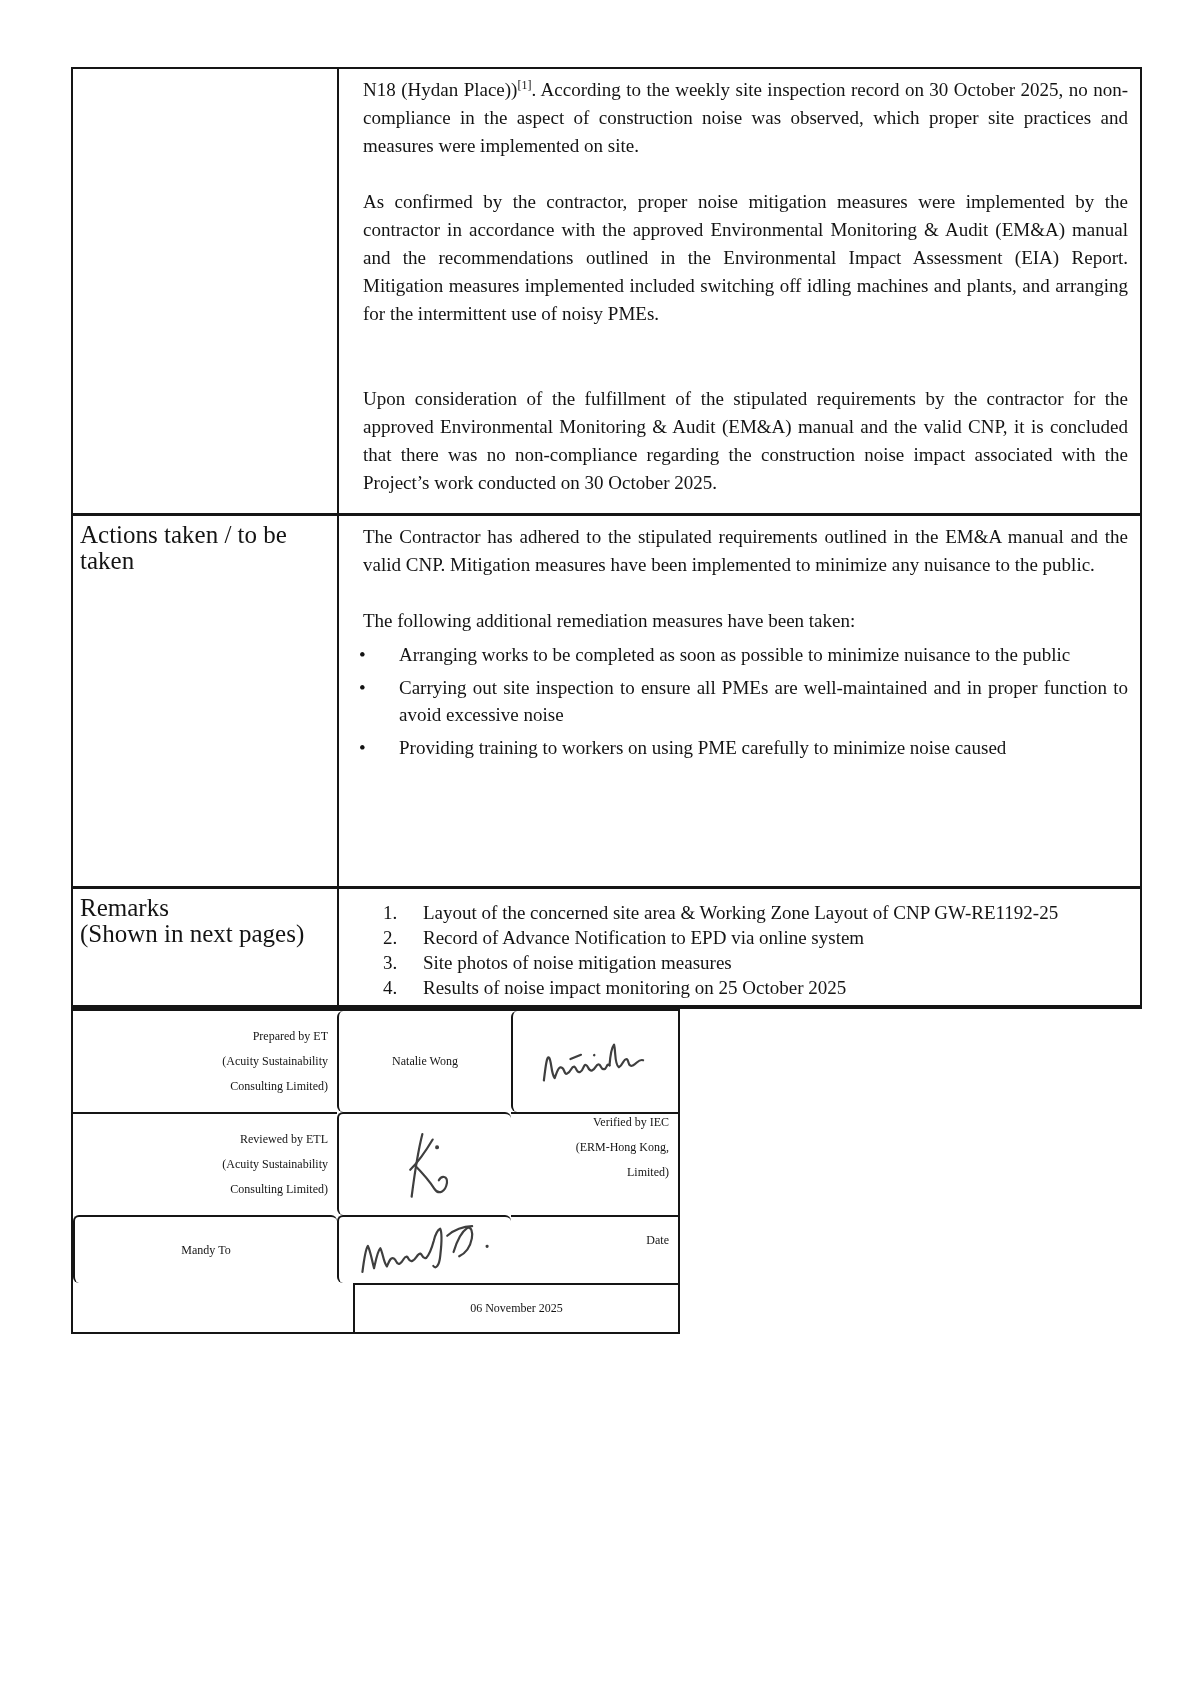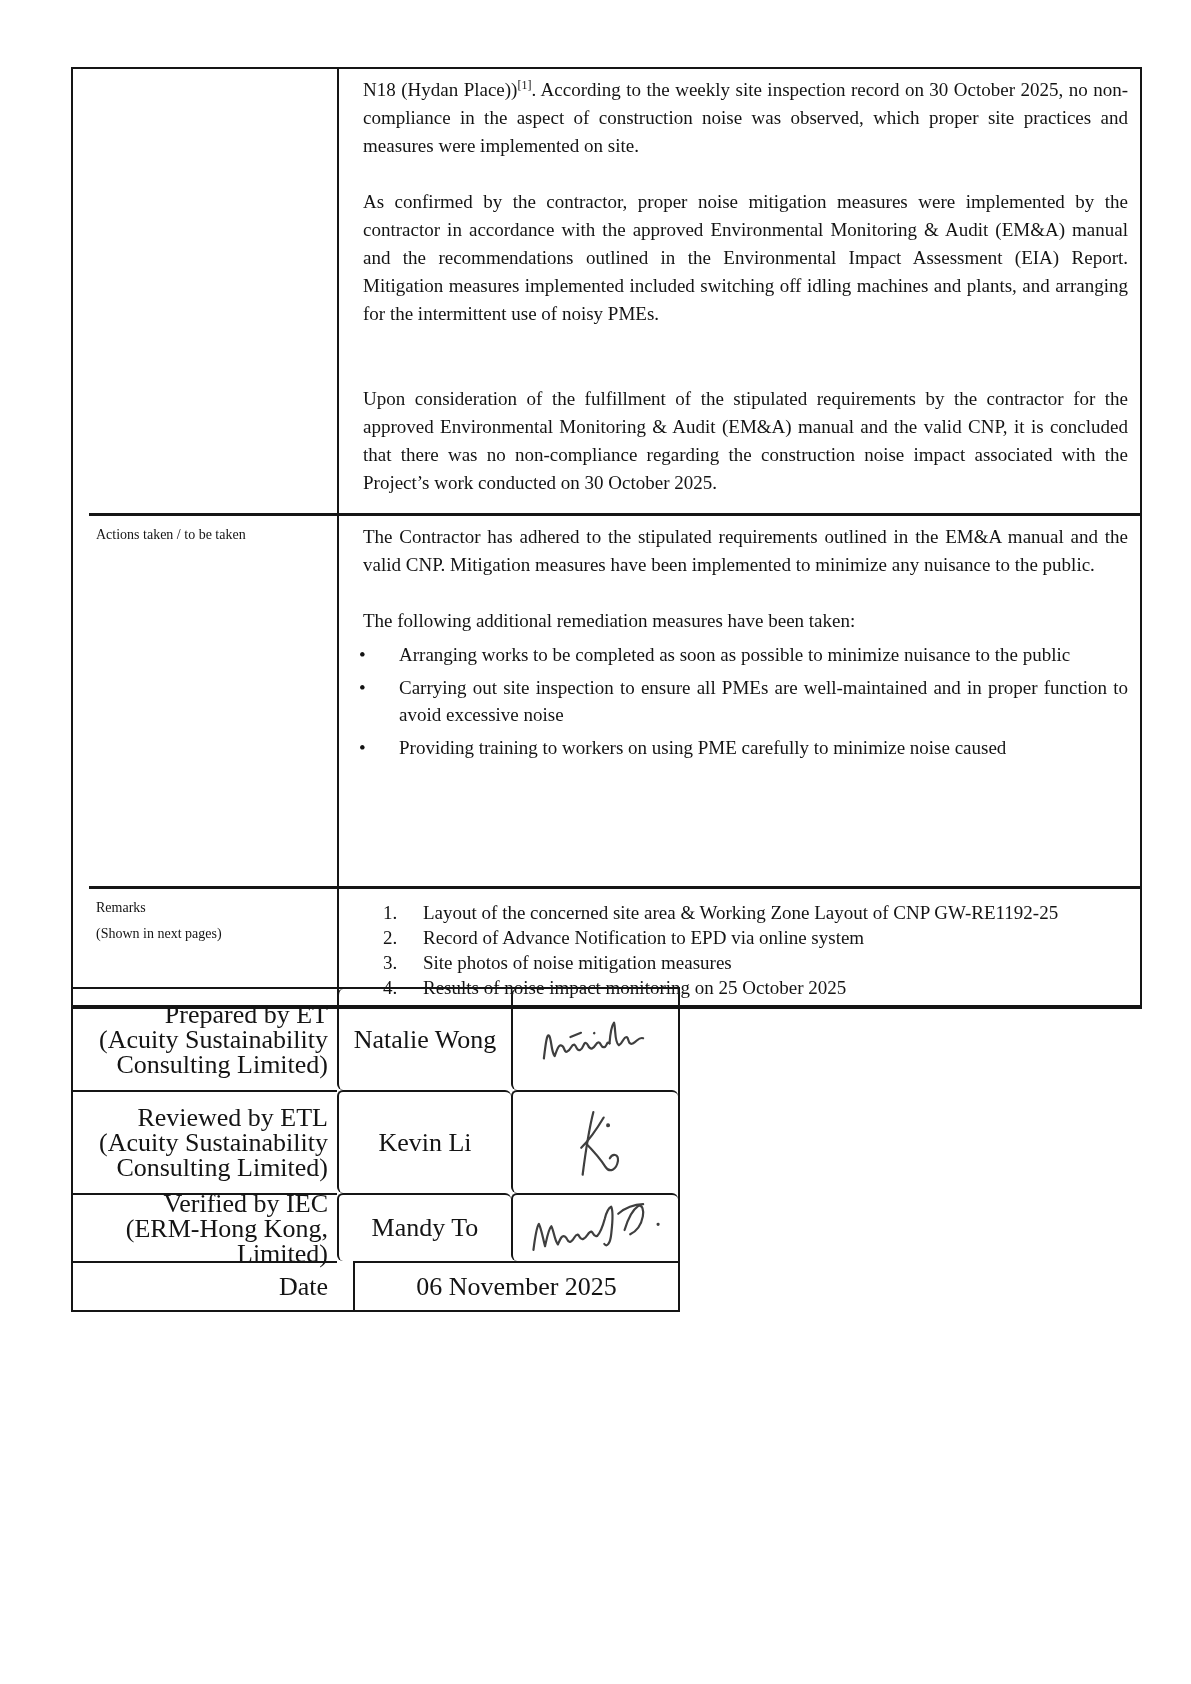--- a/index.html
+++ b/index.html
@@ -15,41 +15,41 @@
     border:2px solid #151515; border-bottom-width:4px;
     box-sizing:border-box;
   }
   .main-table > div { box-sizing:border-box; }
   .mt-c2 { border-left:2px solid #151515; }
   .mt-r2 { border-top:3px solid #151515; }
   .mt-r3 { border-top:3px solid #151515; }
   .r1 { height:444px; }
   .r2 { height:373px; }
   .r3 { height:119px; }
-  .label-cell { padding:6px 8px 0 7px; font-size:14px; line-height:26px;margin-left:16px; }
+  .label-cell { padding:6px 8px 0 7px; font-size:25px; line-height:26px; }
   .body-cell  { padding:7px 12px 0 10px; font-size:19px; line-height:28px; }
   .para { margin:0 0 28px 14px; text-align:justify; }
   .para:last-child { margin-bottom:0; }
   .gap2 { margin-top:57px; }
   sup { font-size:12px; line-height:0; vertical-align:super; }
   
   .bullet-item { display:flex; text-align:justify; margin-top:6px; line-height:27px; }
   .bullet-marker { flex:none; width:40px; margin-left:10px; text-align:left; }
   .bullet-text { flex:1; }
   
   .num-list { padding-top:3px; }
   .num-item { display:flex; line-height:23px; margin-top:2px; }
   .num-marker { flex:none; width:40px; margin-left:34px; }
   .num-text { flex:1; max-width:640px; }
   
   .sig-table {
-    position:absolute; left:71px; top:987px; width:609px;
+    position:absolute; left:71px; top:1009px; width:609px;
     display:grid; grid-template-columns:264px 174px 1fr;
     border:2px solid #151515; box-sizing:border-box;
-    font-size:26px;
+    font-size:12px;
   }
   .sig-table > div { box-sizing:border-box; }
   .sg-c { border-left:2px solid #151515; }
   .sg-r { border-top:2px solid #151515; }
   .sr1 { height:101px; } .sr2 { height:103px; } .sr3 { height:68px; } .sr4 { height:49px; }
   .role-cell {
     display:flex; flex-direction:column; justify-content:center;
     text-align:right; padding:2px 9px 2px 4px; line-height:25px;
   }
   .name-cell, .sign-cell {
@@ -144,23 +144,20 @@
         <path d="M36 16 L47 13"></path>
         <circle cx="60" cy="15" r="1.3"></circle>
       </svg>
     </div>
 
     <div class="sr2 sg-r role-cell">
       <div>Reviewed by ETL</div>
       <div>(Acuity Sustainability</div>
       <div>Consulting Limited)</div>
     </div>
-    <div class="sr2 sg-r sg-c name-cell">
-      <span>Kevin Li</span>
-    </div>
     <div class="sr2 sg-r sg-c sign-cell">
       <svg class="sig-svg tilt-b" width="58" height="78" viewBox="0 0 58 78">
         <path d="M14 70 C18 48 23 24 28 8"></path>
         <path d="M38 14 C30 26 22 36 14 43"></path>
         <path d="M19 39 C27 48 33 56 37 63 C41 70 48 67 50 58 C51 51 45 50 42 55"></path>
         <circle cx="42" cy="22" r="2"></circle>
       </svg>
     </div>
 
     <div class="sr3 sg-r role-cell">

